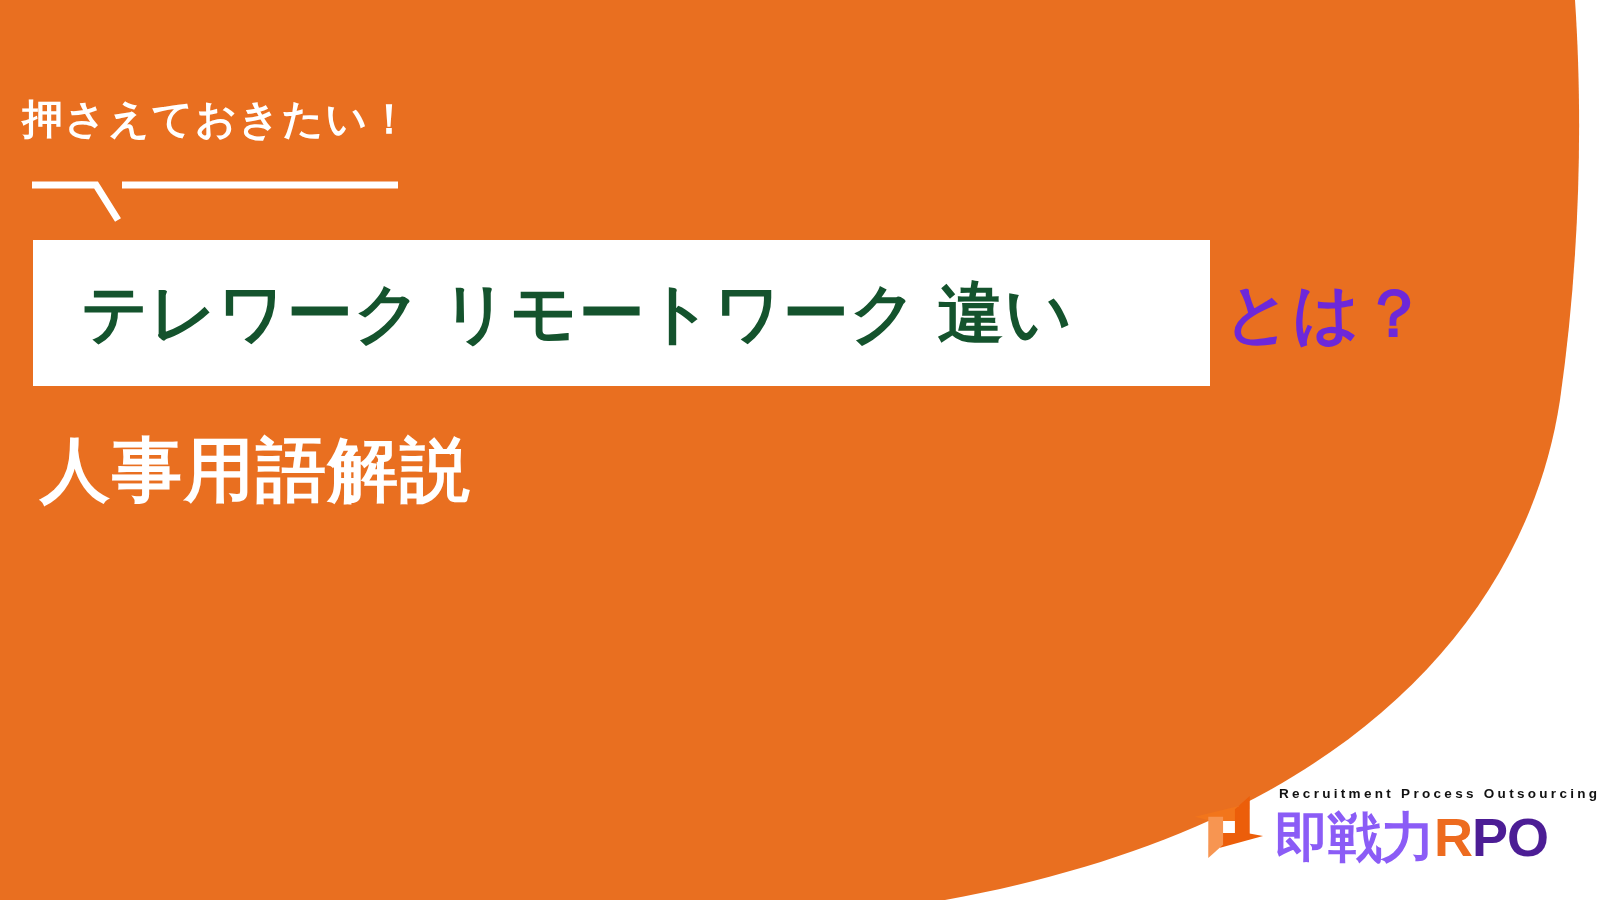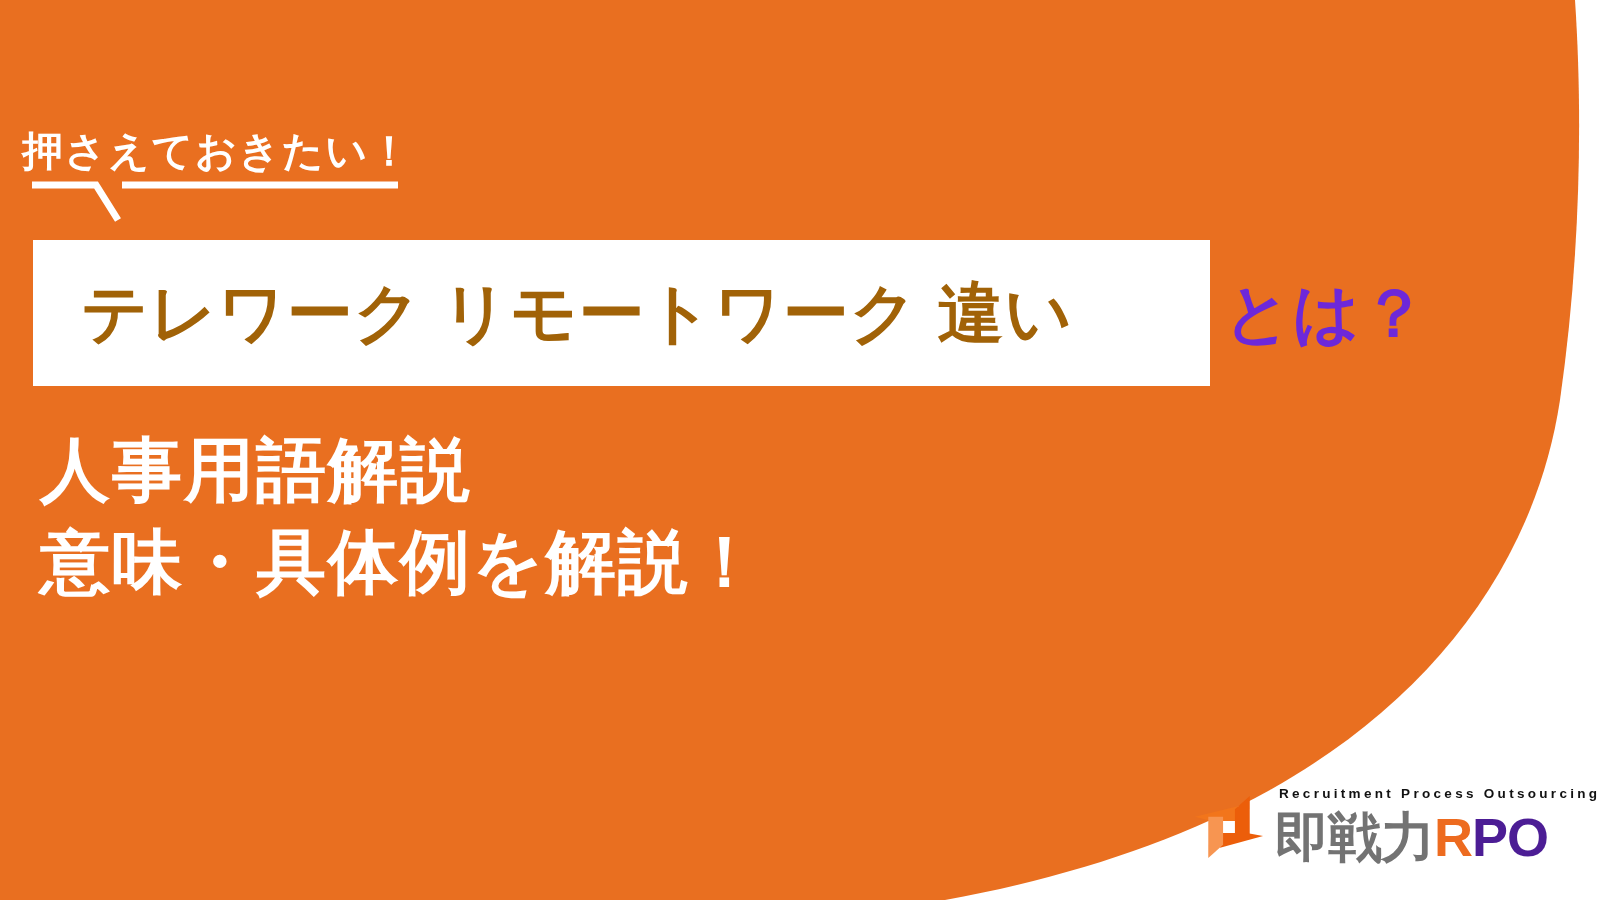--- a/index.html
+++ b/index.html
@@ -19,21 +19,21 @@
   #bg-layer {
     position: absolute;
     inset: 0;
     width: 1600px;
     height: 900px;
   }
   
   #eyebrow {
     position: absolute;
     left: 22px;
-    top: 128px;
+    top: 96px;
     color: #ffffff;
     font-size: 41px;
     font-weight: bold;
     letter-spacing: 1.5px;
     line-height: 1.15;
     white-space: nowrap;
   }
   #eyebrow-rule {
     position: absolute;
     left: 30px;
@@ -45,21 +45,21 @@
   #headline-row {
     position: absolute;
     left: 0;
     top: 240px;
     display: flex;
     align-items: center;
     height: 146px;
   }
   #headline-keyword {
     background: #ffffff;
-    color: #a16207;
+    color: #14532d;
     font-size: 66px;
     font-weight: bold;
     line-height: 146px;
     height: 146px;
     padding: 0 32px 0 48px;
     margin-left: 33px;
     letter-spacing: 1px;
     white-space: nowrap;
     box-sizing: border-box;
     min-width: 1177px;
@@ -105,21 +105,21 @@
     line-height: 16px;
     padding-left: 4px;
   }
   #logo-wordmark {
     white-space: nowrap;
     line-height: 54px;
     font-size: 54px;
     font-weight: bold;
     letter-spacing: -1px;
   }
-  .wm-jp { color: #737373; }
+  .wm-jp { color: #8b5cf6; }
   .wm-r  { color: #ED6B1F; }
   .wm-po { color: #4c1d95; }
 </style>
 </head>
 <body>
 
 <div id="banner">
 
   <svg id="bg-layer" viewBox="0 0 1600 900" preserveAspectRatio="none" aria-hidden="true">
     <rect x="0" y="0" width="1600" height="900" fill="#FFFFFF"></rect>
@@ -137,21 +137,20 @@
     <path d="M92,9 L368,9" stroke="#FFFFFF" stroke-width="7" fill="none" stroke-linecap="butt"></path>
   </svg>
 
   <div id="headline-row">
     <div id="headline-keyword">テレワーク リモートワーク 違い</div>
     <div id="headline-suffix">とは？</div>
   </div>
 
   <div id="subtitle">
     <span class="subtitle-line">人事用語解説</span>
-    <span class="subtitle-line">意味・具体例を解説！</span>
   </div>
 
   <div id="logo">
     <svg id="logo-mark" viewBox="0 0 100 100" aria-hidden="true">
       <polygon points="4,36 62,22 62,42 26,42" fill="#F2751B"></polygon>
       <polygon points="78,8 78,64 58,64 58,26" fill="#EC5E0A"></polygon>
       <polygon points="96,62 38,78 38,58 74,58" fill="#EC5E0A"></polygon>
       <polygon points="22,92 22,36 42,36 42,74" fill="#F79551"></polygon>
     </svg>
     <div id="logo-text-stack">

